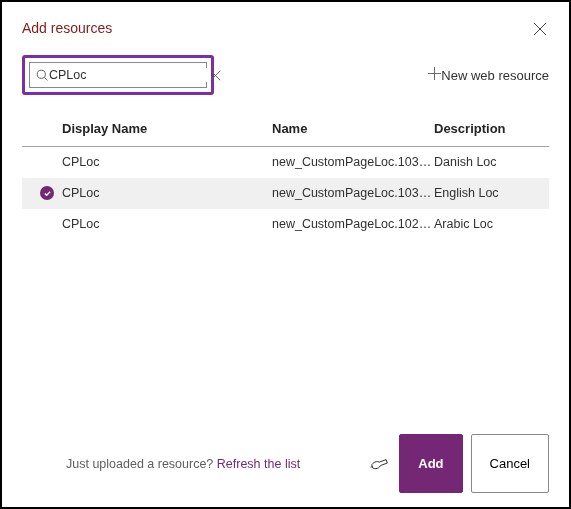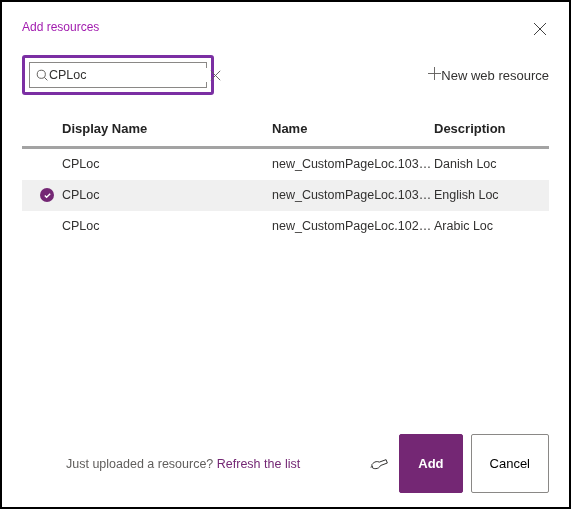--- a/index.html
+++ b/index.html
@@ -1,30 +1,30 @@
 <!DOCTYPE html>
 <html><head>
   <meta charset="utf-8">
   <style>
     * { box-sizing: border-box; margin: 0; padding: 0; }
     body { font-family: "Segoe UI", Tahoma, sans-serif; background: #fff; width: 571px; height: 509px; position: relative; border: 2px solid #000; }
     .dialog { padding: 18px 20px 14px 20px; height: 100%; display: flex; flex-direction: column; }
     .header { display: flex; justify-content: space-between; align-items: flex-start; margin-bottom: 14px; }
-    .title { font-size: 12px; font-weight: 400; color: #a21caf; }
+    .title { font-size: 14px; font-weight: 400; color: #7f1d1d; }
     .close-btn { background: none; border: none; cursor: pointer; padding: 2px; color: #424242; }
     .topbar { display: flex; justify-content: space-between; align-items: center; margin-bottom: 18px; }
     .search-wrap { border: 3px solid #7b2fa3; padding: 4px; border-radius: 3px; }
     .search-box { display: flex; align-items: center; width: 178px; height: 26px; border: 1px solid #8a8886; background: #fff; padding: 0 6px; }
     .search-box input { border: none; outline: none; flex: 1; font-size: 12.5px; color: #323130; }
     .search-box .icon { color: #605e5c; display: flex; align-items: center; }
     .search-box .clear-icon { cursor: pointer; }
     .new-resource { display: flex; align-items: center; font-size: 13px; color: #323130; cursor: pointer; }
     .new-resource .plus { color: #605e5c; font-size: 14px; }
     .table { flex: 1; }
-    .thead { display: flex; padding: 8px 0 10px 40px; border-bottom: 3px solid #a3a3a3; font-size: 13px; color: #242424; font-weight: 600; }
+    .thead { display: flex; padding: 8px 0 10px 40px; border-bottom: 1px solid #a3a3a3; font-size: 13px; color: #242424; font-weight: 600; }
     .col-d { width: 210px; }
     .col-n { width: 162px; }
     .col-desc { flex: 1; }
     .tbody .row { display: flex; align-items: center; padding: 8px 0 8px 10px; font-size: 12.5px; color: #323130; border-bottom: 1px solid transparent; }
     .tbody .row.selected { background: #f0f0f0; }
     .check-cell { width: 30px; display: flex; align-items: center; justify-content: center; }
     .check-circle { width: 14px; height: 14px; border-radius: 50%; background: #742774; display: flex; align-items: center; justify-content: center; }
     .check-circle svg { width: 9px; height: 9px; }
     .row .col-d, .row .col-n, .row .col-desc { white-space: nowrap; overflow: hidden; text-overflow: ellipsis; }
     .footer { display: flex; justify-content: space-between; align-items: center; padding-top: 10px; margin-left: 44px; }

